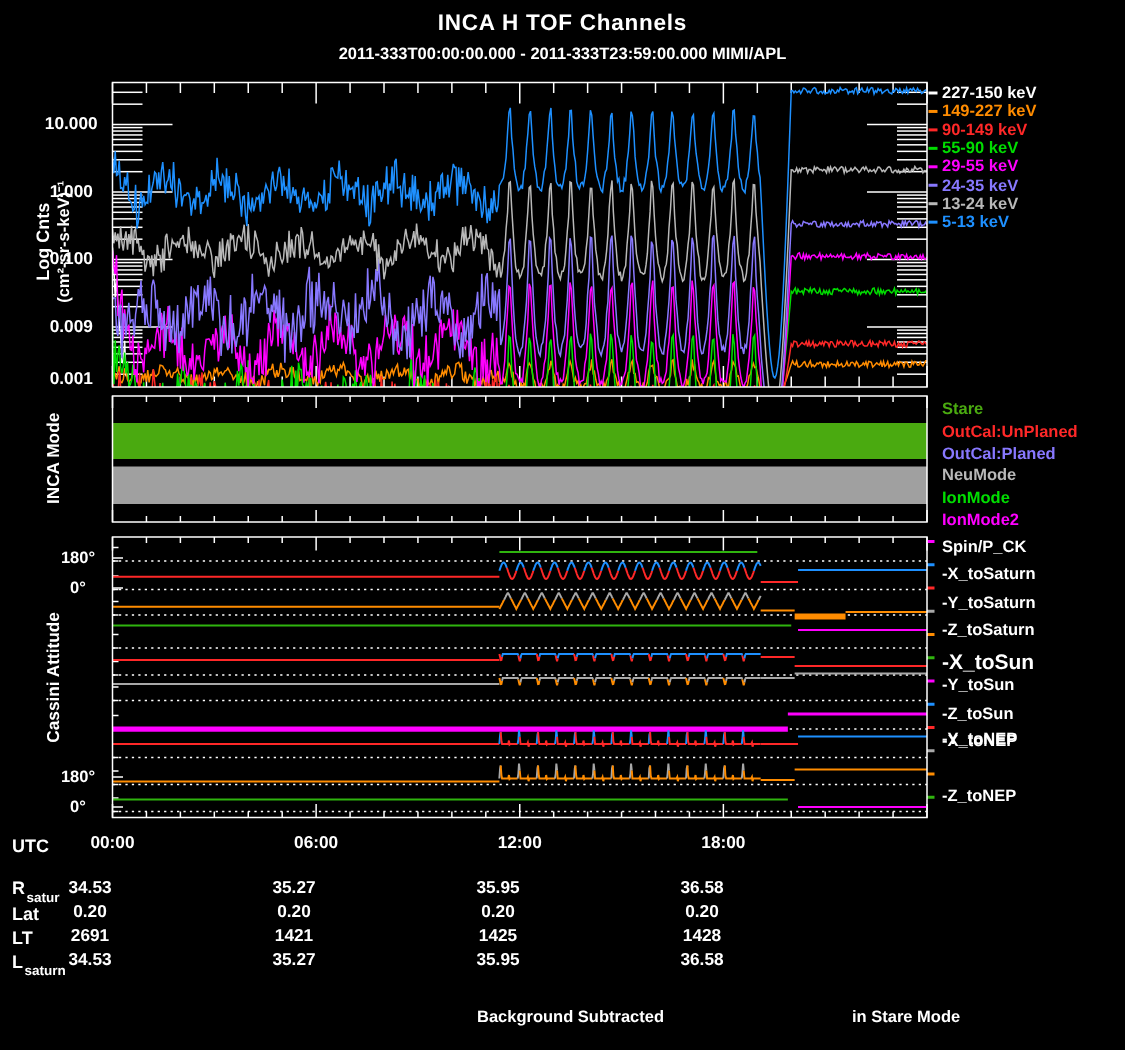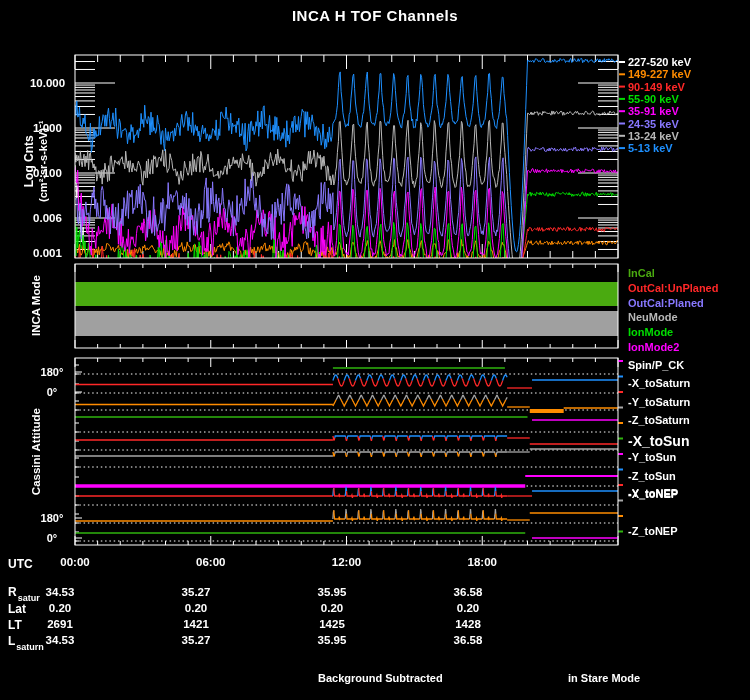--- a/index.html
+++ b/index.html
@@ -544,20 +544,21 @@
           <g>
             <line x1="75" y1="533" x2="525.2375" y2="533" stroke="#2fb40e" stroke-width="1.3"></line>
             <line x1="532.0250000000001" y1="538" x2="618" y2="538" stroke="#ff00ff" stroke-width="1.3"></line>
           </g>
         </g>
         <rect x="75" y="358" width="543" height="187" fill="none" stroke="#fff" stroke-width="1"></rect>
       </g>
     </svg>
 
   <div class="t c" style="left:0;top:7px;width:750px;font-size:15px;letter-spacing:0.5px">INCA H TOF Channels</div>
+  <div class="t c" style="left:0;top:30px;width:750px;font-size:11px">2011-333T00:00:00.000 - 2011-333T23:59:00.000 MIMI/APL</div>
 
   <div class="t rot" style="left:-44px;top:148px;width:160px">
     <div style="font-size:12px">Log Cnts</div>
     <div style="font-size:11px">(cm²-sr-s-keV)⁻¹</div>
   </div>
 
   <div class="t rot" style="left:-33px;top:299px;width:140px;font-size:11.5px">INCA Mode</div>
 
   <div class="t rot" style="left:-43px;top:445px;width:160px;font-size:11.5px">Cassini Attitude</div>
 
@@ -566,31 +567,31 @@
   <div class="t" style="left:8px;top:586px;font-size:12px"><span>R</span><span class="sub">satur</span></div>
   <div class="t" style="left:8px;top:603px;font-size:12px">Lat</div>
   <div class="t" style="left:8px;top:619px;font-size:12px">LT</div>
   <div class="t" style="left:8px;top:635px;font-size:12px"><span>L</span><span class="sub">saturn</span></div>
 
   <div class="t" style="left:318px;top:672px;font-size:11px">Background Subtracted</div>
   <div class="t" style="left:568px;top:672px;font-size:11px">in Stare Mode</div>
 <div class="t r" style="left:25px;top:77px;width:45px;font-size:11.5px">10.000</div>
     <div class="t r" style="left:25px;top:122px;width:45px;font-size:11.5px">1.000</div>
     <div class="t r" style="left:25px;top:167px;width:45px;font-size:11.5px">0.100</div>
-    <div class="t r" style="left:25px;top:212px;width:45px;font-size:11.5px">0.006</div>
+    <div class="t r" style="left:25px;top:212px;width:45px;font-size:11.5px">0.009</div>
     <div class="t r" style="left:25px;top:247px;width:45px;font-size:11.5px">0.001</div>
-    <div class="t " style="left:628px;top:56px;font-size:11px;color:#ffffff">227-520 keV</div>
+    <div class="t " style="left:628px;top:56px;font-size:11px;color:#ffffff">227-150 keV</div>
     <div class="t " style="left:628px;top:68.3px;font-size:11px;color:#ff8c00">149-227 keV</div>
     <div class="t " style="left:628px;top:80.6px;font-size:11px;color:#ff2828">90-149 keV</div>
     <div class="t " style="left:628px;top:92.9px;font-size:11px;color:#00dd00">55-90 keV</div>
-    <div class="t " style="left:628px;top:105.2px;font-size:11px;color:#ff00ff">35-91 keV</div>
+    <div class="t " style="left:628px;top:105.2px;font-size:11px;color:#ff00ff">29-55 keV</div>
     <div class="t " style="left:628px;top:117.5px;font-size:11px;color:#8878ff">24-35 keV</div>
     <div class="t " style="left:628px;top:129.8px;font-size:11px;color:#b8b8b8">13-24 keV</div>
     <div class="t " style="left:628px;top:142.10000000000002px;font-size:11px;color:#1e90ff">5-13 keV</div>
-    <div class="t " style="left:628px;top:267px;font-size:11px;color:#4aaa10">InCal</div>
+    <div class="t " style="left:628px;top:267px;font-size:11px;color:#4aaa10">Stare</div>
     <div class="t " style="left:628px;top:281.8px;font-size:11px;color:#ff2828">OutCal:UnPlaned</div>
     <div class="t " style="left:628px;top:296.6px;font-size:11px;color:#8878ff">OutCal:Planed</div>
     <div class="t " style="left:628px;top:311.4px;font-size:11px;color:#b8b8b8">NeuMode</div>
     <div class="t " style="left:628px;top:326.2px;font-size:11px;color:#00dd00">IonMode</div>
     <div class="t " style="left:628px;top:341px;font-size:11px;color:#ff00ff">IonMode2</div>
     <div class="t " style="left:628px;top:359px;font-size:11px">Spin/P_CK</div>
     <div class="t " style="left:628px;top:377.44px;font-size:11px">-X_toSaturn</div>
     <div class="t " style="left:628px;top:395.88px;font-size:11px">-Y_toSaturn</div>
     <div class="t " style="left:628px;top:414.32px;font-size:11px">-Z_toSaturn</div>
     <div class="t " style="left:628px;top:432.76px;font-size:14px">-X_toSun</div>

